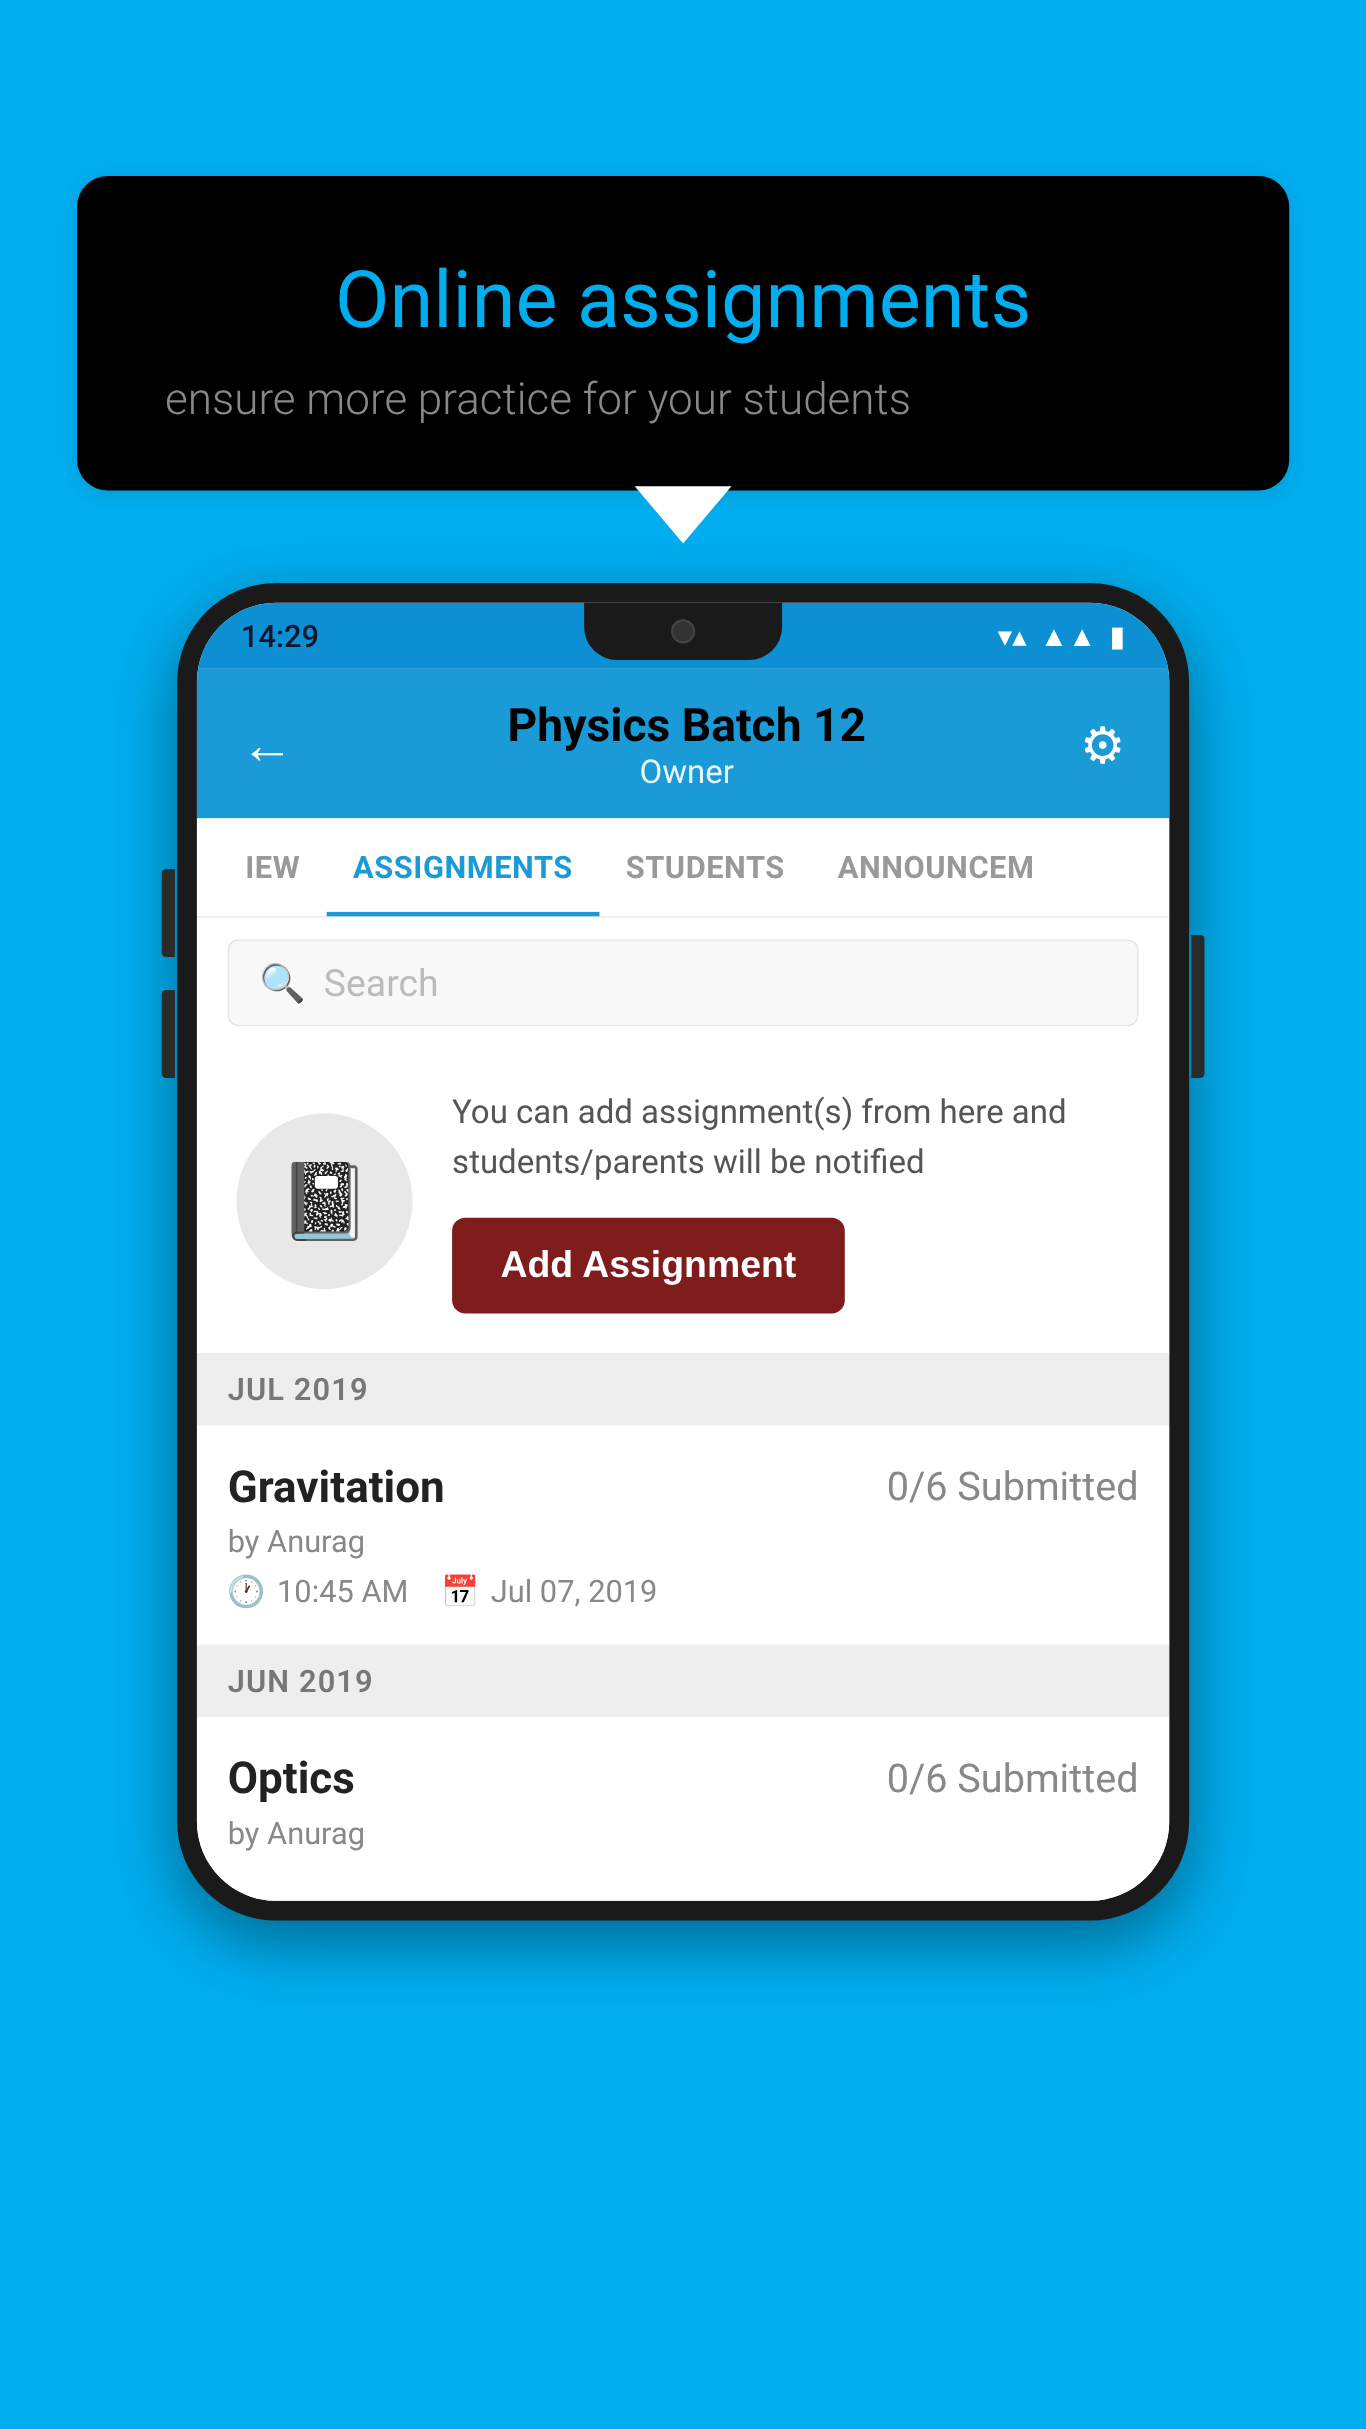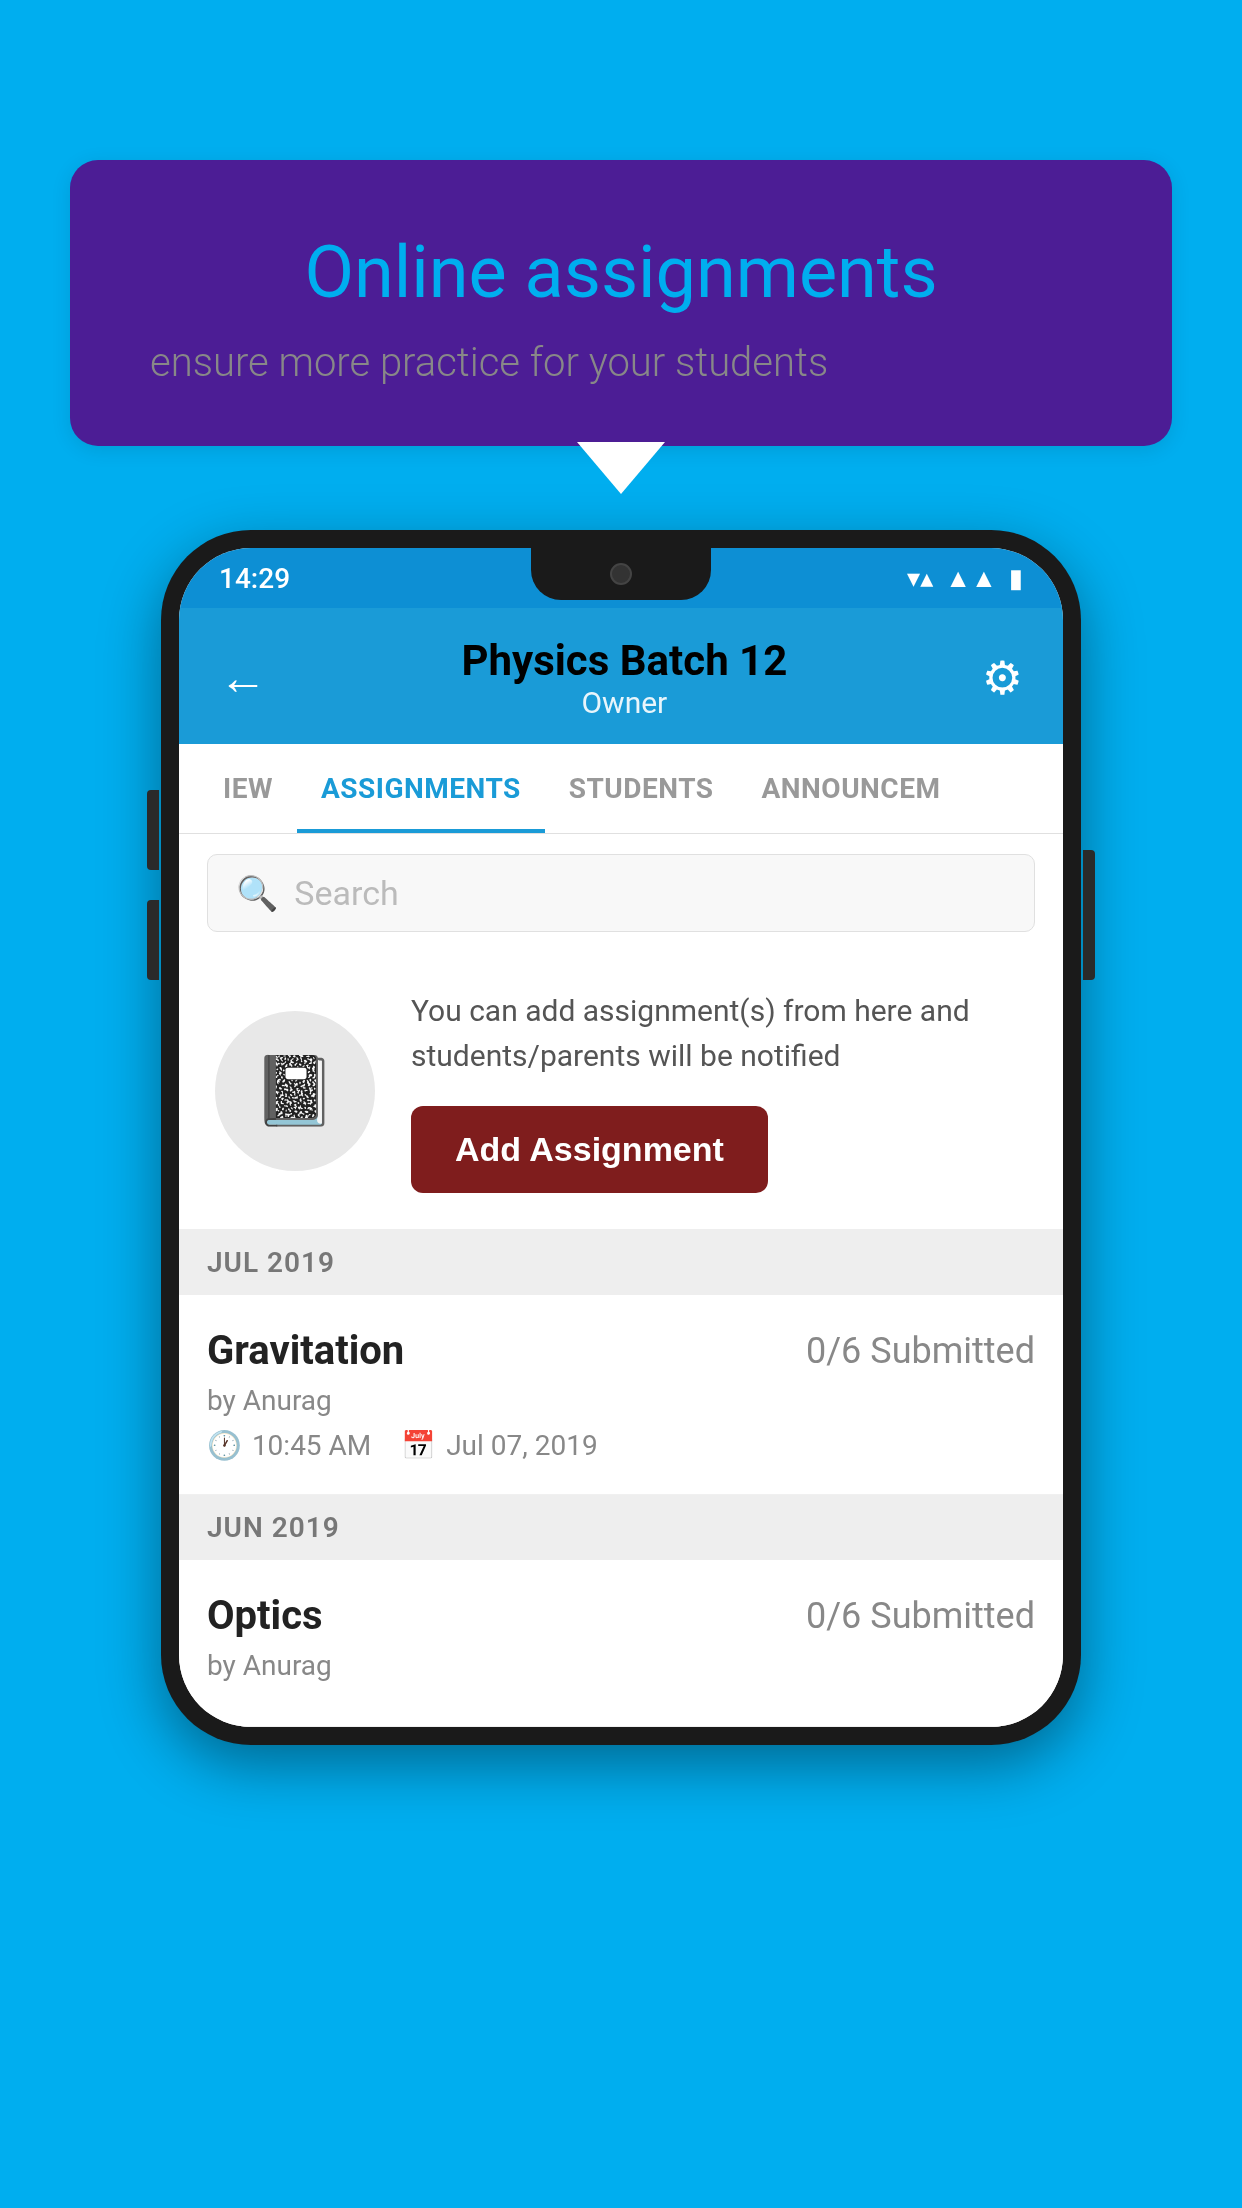--- a/index.html
+++ b/index.html
@@ -13,21 +13,21 @@
     }
 
     
     .speech-bubble-container {
       position: absolute;
       top: 160px;
       left: 70px;
       right: 70px;
     }
     .speech-bubble {
-      background: #4c1d95;
+      background: #000000;
       border-radius: 28px;
       padding: 70px 80px 60px;
       position: relative;
       box-shadow: 0 4px 20px rgba(0,0,0,0.1);
     }
     .speech-bubble::after {
       content: '';
       position: absolute;
       bottom: -48px;
       left: 50%;
@@ -98,21 +98,21 @@
     
     .status-bar {
       background: #0d8fd4;
       height: 60px;
       display: flex;
       align-items: center;
       justify-content: space-between;
       padding: 0 40px;
     }
     .status-time {
-      color: #ffffff;
+      color: #0f172a;
       font-size: 28px;
       font-weight: 500;
     }
     .status-icons {
       display: flex;
       gap: 12px;
       align-items: center;
     }
     .wifi-icon, .signal-icon, .battery-icon {
       color: white;

